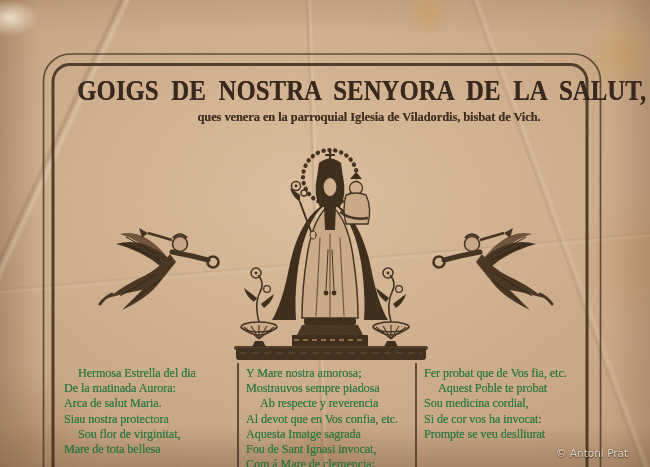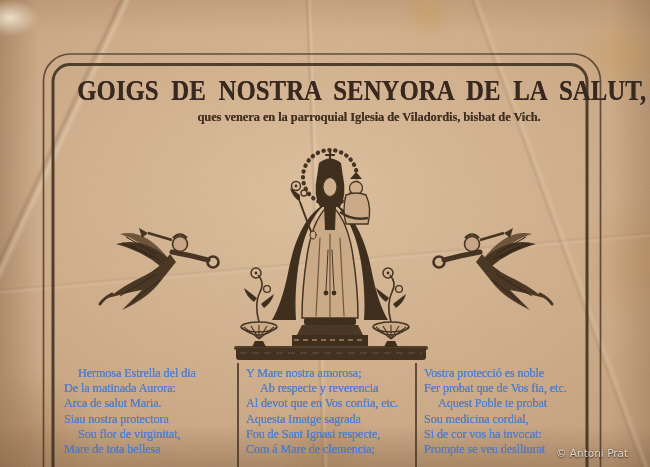--- a/index.html
+++ b/index.html
@@ -45,21 +45,21 @@
     white-space:nowrap;
   }
   
   .statue{position:absolute;left:232px;top:142px;}
   .angel{position:absolute;top:224px;}
   .angel.left{left:96px;}
   .angel.right{left:426px;transform:scaleX(-1);}
   
   .vcol{position:absolute;top:366px;white-space:nowrap;}
   .vline{
-    font-size:12.2px;line-height:15.2px;height:15.2px;color:#3b82f6;
+    font-size:12.2px;line-height:15.2px;height:15.2px;color:#15803d;
     letter-spacing:-.1px;text-shadow:0 0 .5px rgba(70,50,30,.55);
   }
   .vline.ind{padding-left:14px;}
   .vrule{position:absolute;top:363px;height:104px;width:1.6px;background:#4a3623;opacity:.85;}
   
   .watermark{
     position:absolute;left:556px;top:440px;
     font-family:"DejaVu Sans", sans-serif;font-size:10.5px;
     color:rgba(238,232,222,.88);
     text-shadow:0 1px 1px rgba(55,38,22,.8), 0 0 3px rgba(55,38,22,.45);
@@ -193,31 +193,31 @@
   <div class="vline">Arca de salut Maria.</div>
   <div class="vline">Siau nostra protectora</div>
   <div class="vline ind">Sou flor de virginitat,</div>
   <div class="vline">Mare de tota bellesa</div>
 </div>
 
 <div class="vrule" style="left:237px"></div>
 
 <div class="vcol" style="left:246px">
   <div class="vline">Y Mare nostra amorosa;</div>
+  <div class="vline">Mostrauvos sempre piadosa</div>
   <div class="vline ind">Ab respecte y reverencia</div>
   <div class="vline">Al devot que en Vos confia, etc.</div>
   <div class="vline">Aquesta Imatge sagrada</div>
-  <div class="vline">Fou de Sant Ignasi respecte,</div>
+  <div class="vline">Fou de Sant Ignasi invocat,</div>
   <div class="vline">Com á Mare de clemencia;</div>
 </div>
 
 <div class="vrule" style="left:415px"></div>
 
 <div class="vcol" style="left:424px">
-  <div class="vline">Vostra protecció es noble</div>
   <div class="vline">Fer probat que de Vos fia, etc.</div>
   <div class="vline ind">Aquest Poble te probat</div>
   <div class="vline">Sou medicina cordial,</div>
   <div class="vline">Si de cor vos ha invocat:</div>
   <div class="vline">Prompte se veu deslliurat</div>
 </div>
 
 <div class="watermark">© Antoni Prat</div>
 
 <svg class="grain">

